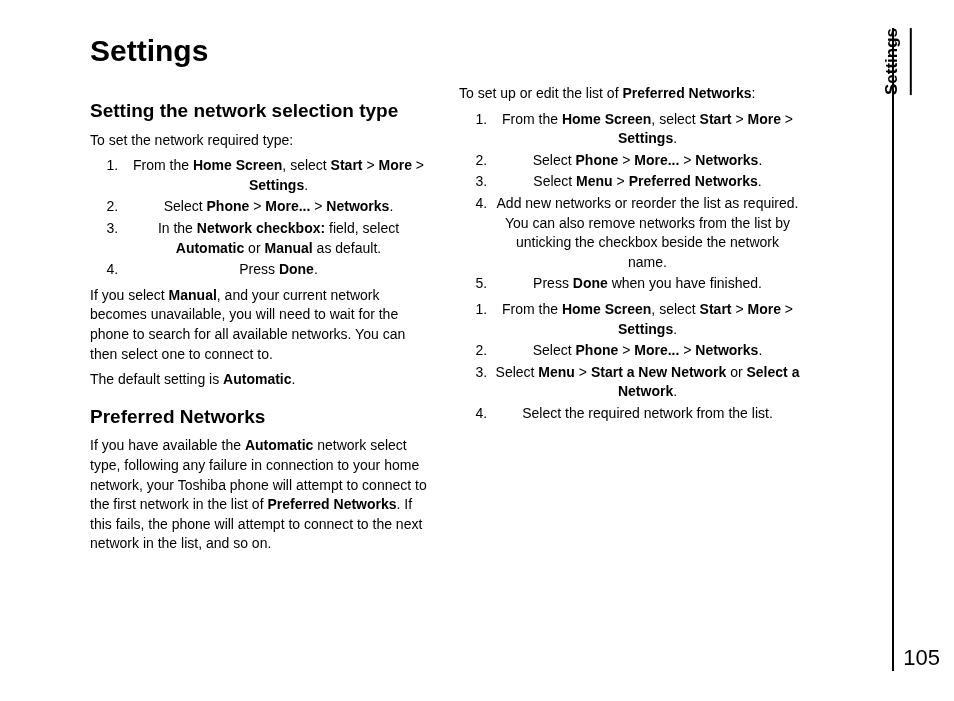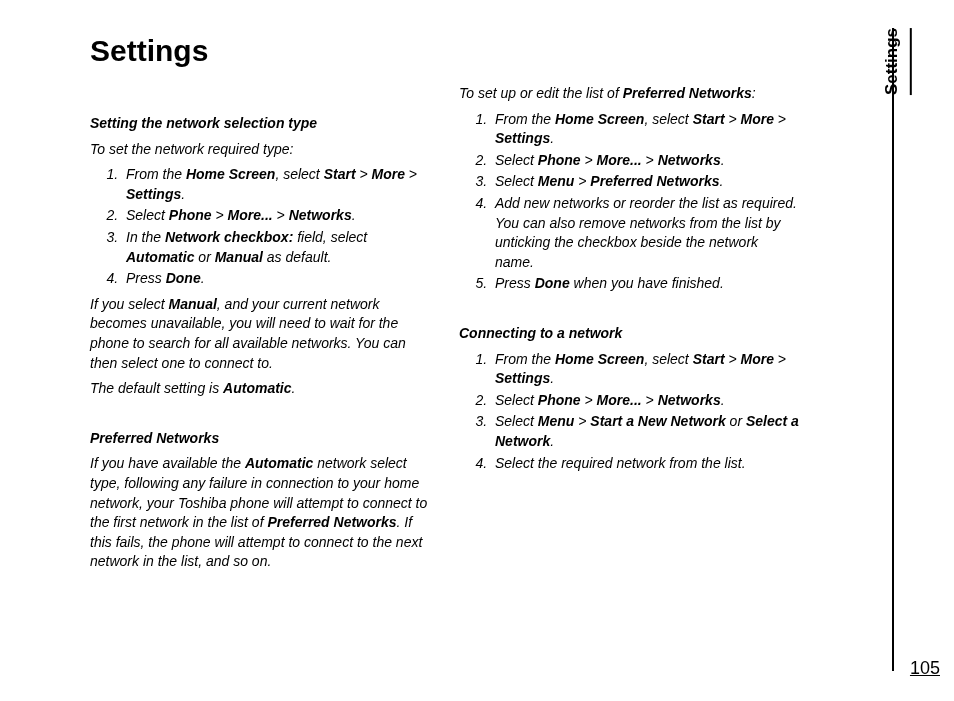--- a/index.html
+++ b/index.html
@@ -16,40 +16,40 @@
   .page {
     padding: 30px 70px 30px 90px;
     width: 870px;
   }
   h1 {
     font-size: 30px;
     font-weight: bold;
     margin-bottom: 12px;
   }
   h2 {
-    font-size: 14px;
+    font-size: 19px;
     font-weight: bold;
-    margin-top: 30px;
+    margin-top: 14px;
     margin-bottom: 6px;
   }
   .columns {
     display: flex;
     gap: 28px;
   }
   .col {
     flex: 1;
-    font-style: italic;
   }
   p {
     margin-bottom: 6px;
   }
   ol {
     list-style: decimal;
     padding-left: 32px;
     margin-bottom: 6px;
+    text-align: center;
   }
   ol li {
     margin-bottom: 2px;
     padding-left: 4px;
   }
   .side-tab {
     position: absolute;
     right: 42px;
     top: 28px;
     writing-mode: vertical-rl;
@@ -62,23 +62,22 @@
   .side-rule {
     position: absolute;
     right: 60px;
     top: 28px;
     bottom: 30px;
     border-right: 2px solid #000;
   }
   .page-num {
     position: absolute;
     right: 14px;
-    bottom: 20px;
-    font-size: 18px;
-    text-decoration: underline;
+    bottom: 27px;
+    font-size: 22px;
   }
   b { font-weight: bold; }
 </style>
 </head>
 <body>
 
 <div class="page">
   <h1>Settings</h1>
 
   <div class="columns">
@@ -127,21 +126,20 @@
         </li>
         <li>
           <span>Select </span><b>Menu</b><span> &gt; </span><b>Preferred Networks</b><span>.</span>
         </li>
         <li>Add new networks or reorder the list as required. You can also remove networks from the list by unticking the checkbox beside the network name.</li>
         <li>
           <span>Press </span><b>Done</b><span> when you have finished.</span>
         </li>
       </ol>
 
-      <h2>Connecting to a network</h2>
       <ol>
         <li>
           <span>From the </span><b>Home Screen</b><span>, select </span><b>Start</b><span> &gt; </span><b>More</b><span> &gt; </span><b>Settings</b><span>.</span>
         </li>
         <li>
           <span>Select </span><b>Phone</b><span> &gt; </span><b>More...</b><span> &gt; </span><b>Networks</b><span>.</span>
         </li>
         <li>
           <span>Select </span><b>Menu</b><span> &gt; </span><b>Start a New Network</b><span> or </span><b>Select a Network</b><span>.</span>
         </li>

